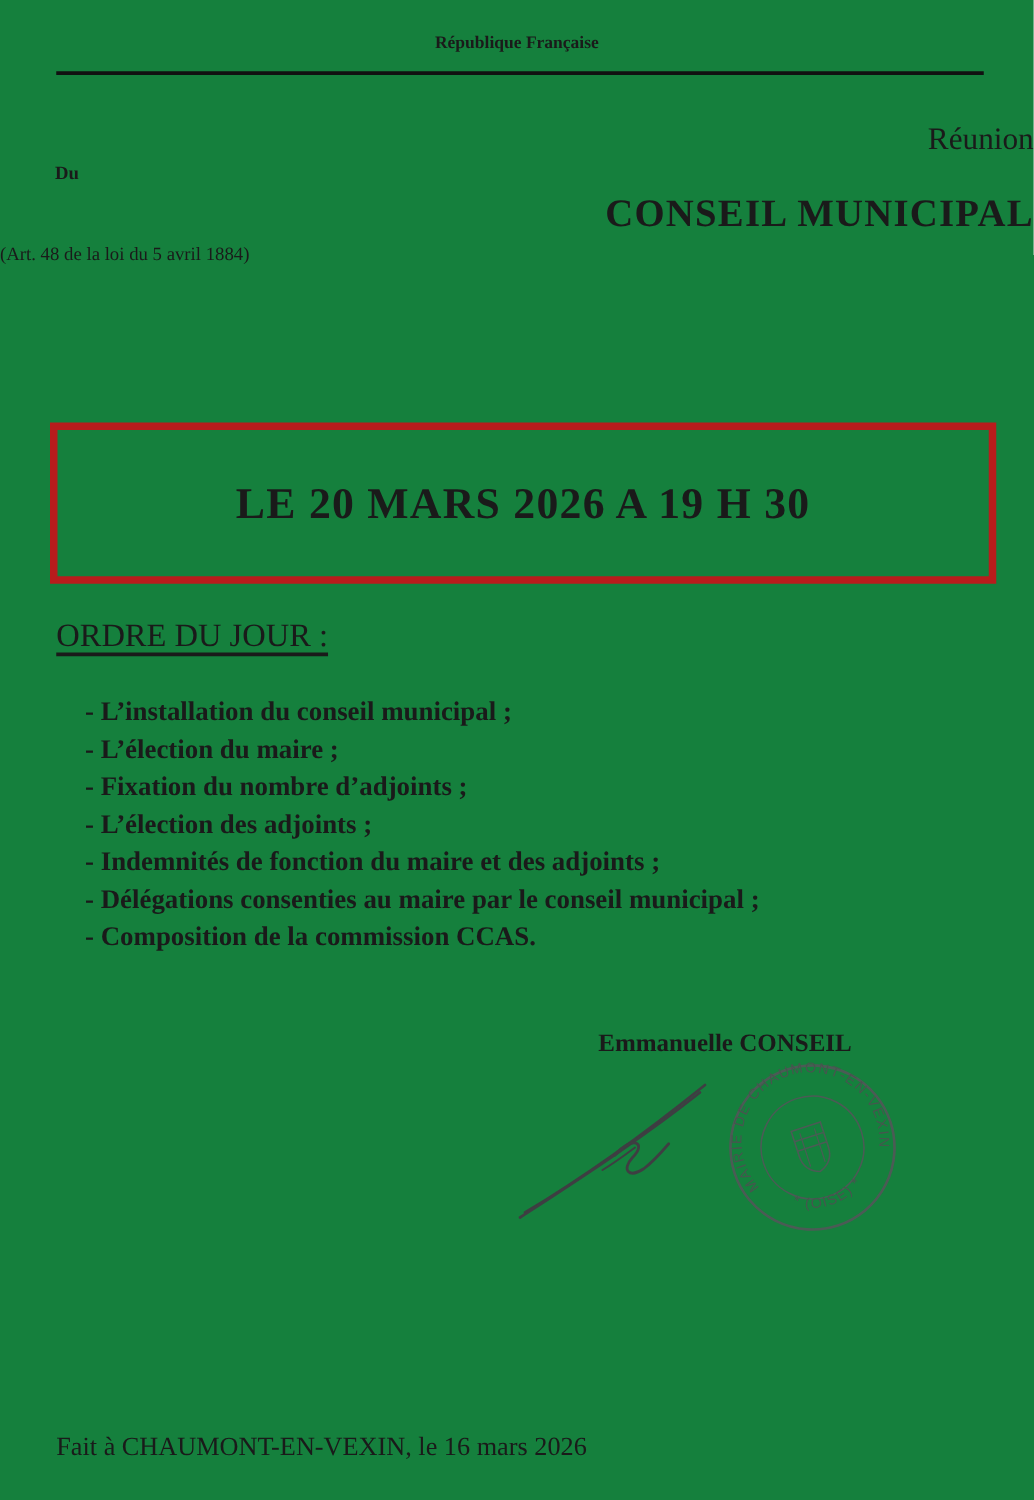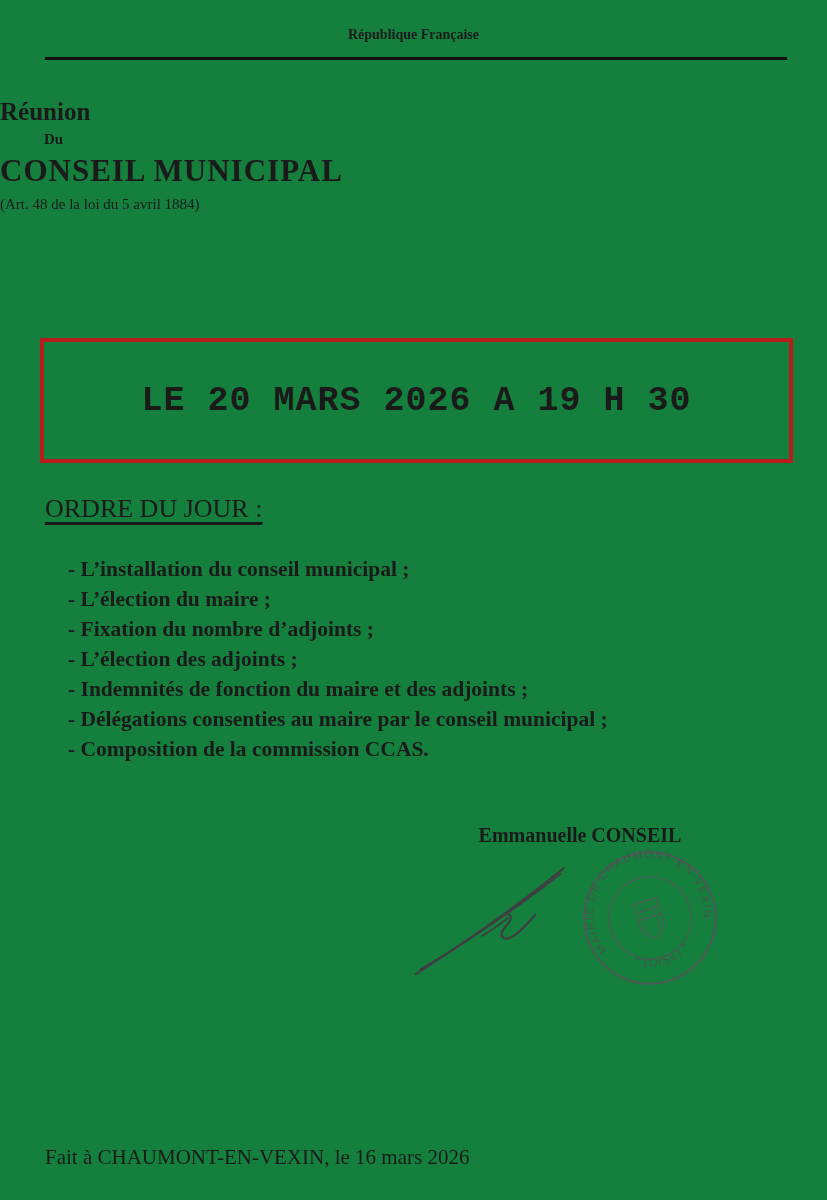--- a/index.html
+++ b/index.html
@@ -33,40 +33,40 @@
     width: 742px;
     height: 3px;
     background: #111;
   }
 
   .title-reunion {
     position: absolute;
     top: 98px;
     left: 0;
     width: 100%;
-    text-align: left;
+    text-align: right;
     font-size: 25px;
-    font-weight: bold;
+    font-weight: normal;
   }
   .title-du {
     position: absolute;
     top: 131px;
     left: 0;
     width: 100%;
     text-align: left;
     font-size: 15px;
     font-weight: bold;
     padding-left: 44px;
   }
   .title-conseil {
     position: absolute;
     top: 153px;
     left: 0;
     width: 100%;
-    text-align: left;
+    text-align: right;
     font-size: 31px;
     font-weight: bold;
     letter-spacing: 1px;
   }
   .title-art {
     position: absolute;
     top: 196px;
     left: 0;
     width: 100%;
     text-align: left;
@@ -86,25 +86,24 @@
     font-style: normal;
     font-weight: bold;
   }
 
   .date-box {
     position: absolute;
     top: 338px;
     left: 40px;
     width: 745px;
     height: 117px;
-    border: 4px solid #b91c1c;
+    border: 6px solid #b91c1c;
     display: flex;
     align-items: center;
     justify-content: center;
-    font-family: Liberation Mono, monospace;
   }
   .date-box .date-text {
     font-size: 35px;
     font-weight: bold;
     letter-spacing: 1px;
   }
 
   .agenda-heading {
     position: absolute;
     top: 494px;

